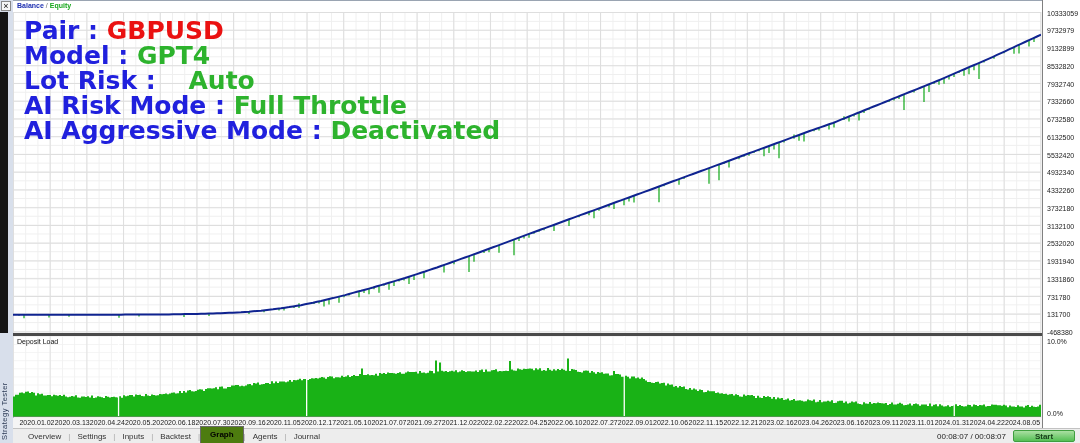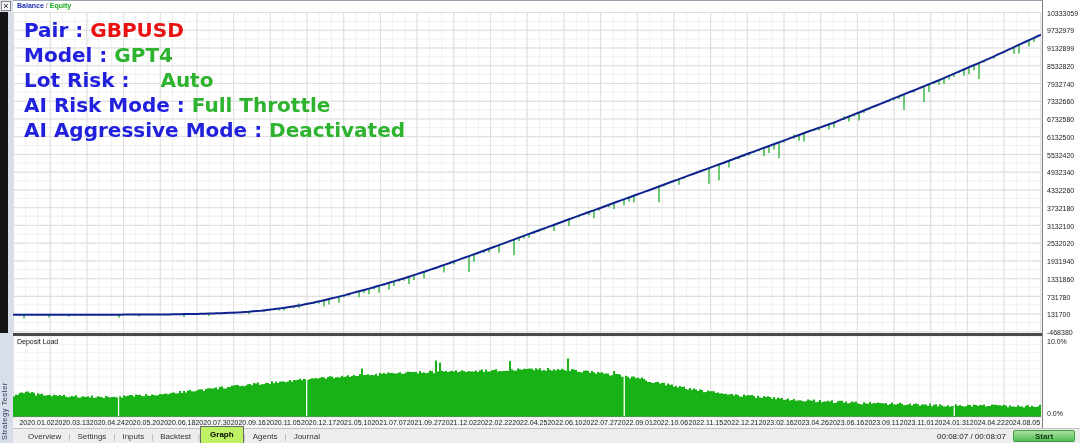--- a/index.html
+++ b/index.html
@@ -19,39 +19,39 @@
   .plot{position:absolute;left:13px;top:12px;width:1028px;height:321px;background:#fff;
         background-image:
           linear-gradient(to right,#dedede 1px,transparent 1px),
           linear-gradient(to bottom,#dedede 1px,transparent 1px),
           linear-gradient(to right,#efefef 1px,transparent 1px),
           linear-gradient(to bottom,#efefef 1px,transparent 1px);
         background-size:36.7px 100%,100% 17.75px,12.24px 100%,100% 8.87px;}
   svg.layer{position:absolute;left:13px;pointer-events:none;}
   
   .overlay{position:absolute;left:24px;top:18px;z-index:6;font-family:"DejaVu Sans","Liberation Sans",sans-serif;
-           font-weight:bold;font-size:20px;line-height:25px;white-space:nowrap;}
+           font-weight:bold;font-size:25px;line-height:25px;white-space:nowrap;}
   
   .ycol{position:absolute;left:1042px;top:0;width:38px;height:428px;background:#fff;border-left:1px solid #808080;box-sizing:border-box;}
   .ytick{position:absolute;left:4px;font-size:7px;color:#1a1a1a;line-height:7px;white-space:nowrap;}
   .pct{position:absolute;left:4px;font-size:7px;color:#1a1a1a;line-height:7px;}
   
   .splitter{position:absolute;left:13px;top:333px;width:1029px;height:3px;background:#4a4a4a;}
   .dplot{position:absolute;left:13px;top:336px;width:1028px;height:81px;background:#fff;border-bottom:1px solid #808080;box-sizing:border-box;
         background-image:linear-gradient(to right,#e2e2e2 1px,transparent 1px),linear-gradient(to right,#f1f1f1 1px,transparent 1px),linear-gradient(to bottom,#f3f3f3 1px,transparent 1px);
         background-size:36.7px 100%,12.24px 100%,100% 8.1px;}
   .dtitle{position:absolute;left:17px;top:338px;font-size:7px;color:#111;z-index:5;}
   
   .xrow{position:absolute;left:13px;top:418px;width:1029px;height:10px;background:#f5f5f5;}
   .xtick{position:absolute;top:1px;font-size:7px;color:#1a1a1a;white-space:nowrap;transform:translateX(-50%);}
   
   .tabbar{position:absolute;left:13px;top:428px;width:1067px;height:15px;background:#ededed;border-top:1px solid #c2c2c2;
           display:flex;align-items:center;box-sizing:border-box;padding-left:8px;}
   .tab{font-size:8px;color:#333;padding:16px 7px;line-height:13px;}
-  .tab.active{background:#bef264;border:1px solid #6a6a6a;border-bottom:1px solid #fff;font-weight:bold;color:#000;
+  .tab.active{background:#4d7c0f;border:1px solid #6a6a6a;border-bottom:1px solid #fff;font-weight:bold;color:#000;
               margin-top:-3px;padding:1px 9px 2px;}
   .tabsep{color:#a8a8a8;font-size:8px;}
   .elapsed{position:absolute;right:74px;top:432px;font-size:8px;color:#222;}
   .start-btn{position:absolute;right:5px;top:430px;width:62px;height:12px;background:linear-gradient(180deg,#aadfa2,#54bf54);
              border:1px solid #3f9e3f;border-radius:2px;font-size:8px;font-weight:bold;color:#17411a;
              text-align:center;line-height:11px;box-sizing:border-box;}
 </style>
 </head>
 <body>
 

